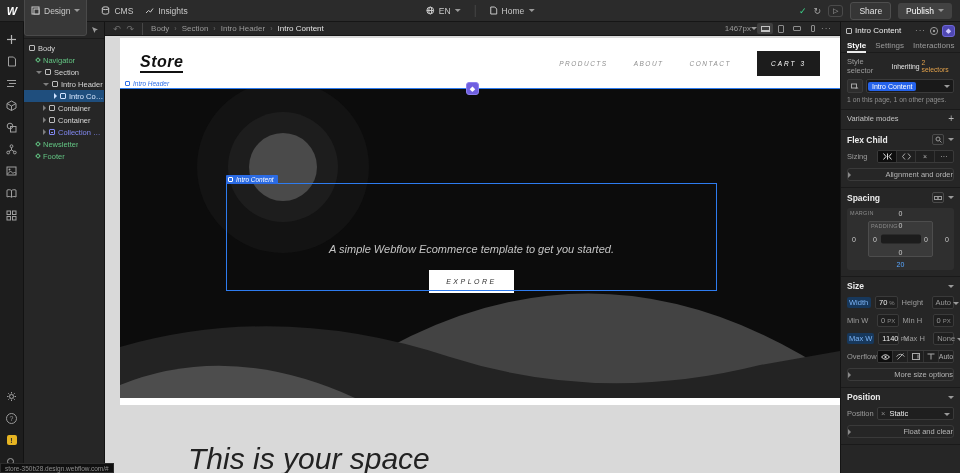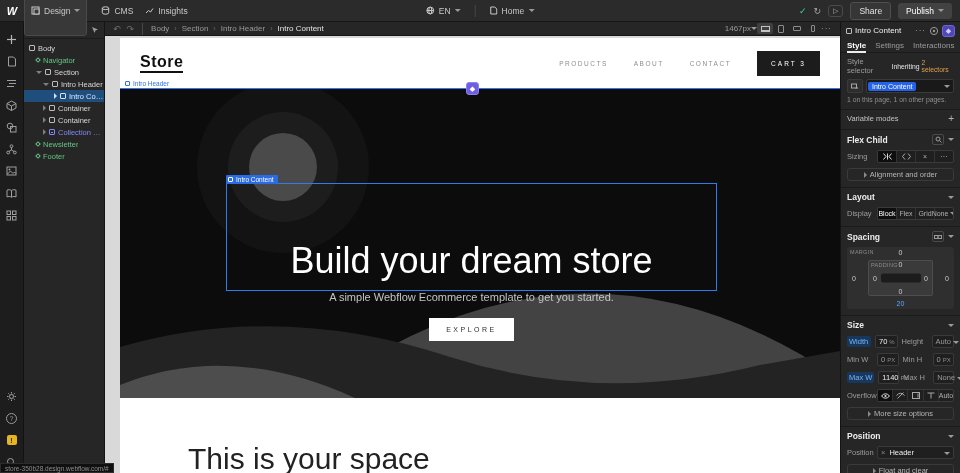--- a/index.html
+++ b/index.html
@@ -63,21 +63,21 @@
   .crumb.last { color:#e3e3e3; }
   .cb-right { margin-left:auto; display:flex; align-items:center; }
   .dev { display:flex; align-items:center; justify-content:center; width:16px; height:11px; border-radius:2px; }
   .dev.on { background:#3f3f3f; }
   .dev-desktop { width:9px; height:6px; border:1px solid #c3c3c3; border-bottom-width:2px; }
   .dev-tablet { width:6px; height:8px; border:1px solid #8d8d8d; border-radius:1px; }
   .dev-land { width:8px; height:5px; border:1px solid #8d8d8d; border-radius:1px; }
   .dev-port { width:4px; height:7px; border:1px solid #8d8d8d; border-radius:1px; }
 
   .canvas { position:relative; height:437px; background:#d9d9d9; overflow:hidden; }
-  .page { position:absolute; left:15px; top:2px; width:720px; height:435px; background:#ffffff; }
+  .page { position:absolute; left:15px; top:2px; width:720px; height:367px; background:#ffffff;font-style:italic; }
 
   
   .site-header { position:absolute; left:0; top:0; width:720px; height:50px; background:#fff;
     display:flex; align-items:center; padding:0 20px; }
   .store-logo { font-size:16px; font-weight:bold; color:#111; border-bottom:2px solid #111; letter-spacing:.5px; }
   .site-nav { margin-left:auto; display:flex; align-items:center; gap:26px; }
   .site-link { font-size:6.5px; letter-spacing:1.5px; color:#8e8e8e; }
   .cart-btn { background:#1c1c1c; color:#fff; font-size:6.5px; letter-spacing:2px; padding:9px 14px; margin-left:26px; }
 
   
@@ -120,21 +120,21 @@
   .row { display:flex; align-items:center; gap:4px; margin-top:5px; }
   .inp { display:flex; align-items:center; background:#1f1f1f; border:1px solid #3a3a3a; border-radius:2px;
     height:13px; padding:0 3px; color:#ececec; font-size:7.5px; flex:1; min-width:0; }
   .inp .u { margin-left:auto; color:#8a8a8a; font-size:6px; padding-left:2px; }
   .inp.dim { color:#9a9a9a; }
   .seg { display:flex; background:#1f1f1f; border:1px solid #3a3a3a; border-radius:2px; overflow:hidden; flex:1; height:13px; }
   .seg > span { flex:1; display:flex; align-items:center; justify-content:center; color:#b0b0b0; font-size:7px;
     border-right:1px solid #333; min-width:0; }
   .seg > span:last-child { border-right:none; }
   .seg > span.on { background:#0e0e0e; color:#fff; }
-  .wbtn { display:flex; align-items:center; justify-content:center; gap:3px; border:1px solid #3a3a3a; border-radius:3px;
+  .wbtn { display:flex; align-items:center; justify-content:space-between; gap:3px; border:1px solid #3a3a3a; border-radius:3px;
     color:#b5b5b5; font-size:7.5px; height:13px; margin-top:5px; }
   .lblp { font-size:7.5px; color:#9c9c9c; width:26px; flex:none; }
   .lblp.blue { background:#17385c; color:#7ab2f5; border-radius:2px; padding:1px 2px; width:auto; min-width:24px; }
   .orange-t { color:#e0a04a; }
   .usage { color:#8f8f8f; font-size:6.8px; margin-top:3px; }
   .sel-input { display:flex; align-items:center; gap:3px; margin-top:4px; }
   .sq-btn { width:16px; height:14px; border:1px solid #3a3a3a; border-radius:2px; background:#2d2d2d;
     display:flex; align-items:center; justify-content:center; flex:none; }
   .sel-field { flex:1; display:flex; align-items:center; background:#191919; border:1px solid #3a3a3a;
     border-radius:2px; height:14px; padding:1px; }
@@ -410,21 +410,20 @@
           <rect width="720" height="309" fill="#0c0c0c"></rect>
           <circle cx="163" cy="78" r="86" fill="#131313"></circle>
           <circle cx="163" cy="78" r="55" fill="#1d1d1d"></circle>
           <circle cx="163" cy="78" r="34" fill="#4a4a4a"></circle>
           <path d="M190 309 Q 455 110 720 290 L720 309 Z" fill="#434343"></path>
           <path d="M-30 309 Q 95 180 270 309 Z" fill="#373737"></path>
           <path d="M0 258 Q 160 212 330 268 Q 480 316 640 276 L720 262 L720 309 L0 309 Z" fill="#232323"></path>
           <path d="M0 296 Q 110 252 235 309 L0 309 Z" fill="#4d4d4d"></path>
         </svg>
         <div class="hero-content">
-          <div class="hero-title">Build your dream store</div>
           <div class="hero-sub">A simple Webflow Ecommerce template to get you started.</div>
           <div class="explore-btn">EXPLORE</div>
         </div>
       </div>
 
       <div class="sel-line"></div>
       <div class="el-badge badge-light">
         <span class="bx"></span>
         <span>Intro Header</span>
       </div>
@@ -515,39 +514,20 @@
         <span>×</span>
         <span>···</span>
       </div>
     </div>
     <div class="wbtn">
       <span class="ch"></span>
       <span>Alignment and order</span>
     </div>
   </div>
 
-  <div class="sec">
-    <div class="sec-h">
-      <span>Layout</span>
-      <span class="grow"></span>
-      <span class="cv"></span>
-    </div>
-    <div class="row">
-      <span class="lblp">Display</span>
-      <div class="seg">
-        <span class="on">Block</span>
-        <span>Flex</span>
-        <span>Grid</span>
-        <span>
-            <span>None</span>
-            <span class="cv" style="margin-left:2px"></span>
-          </span>
-      </div>
-    </div>
-  </div>
 
   <div class="sec">
     <div class="sec-h">
       <span>Spacing</span>
       <span class="grow"></span>
       <span class="icon-sq" style="margin-right:4px;">
           <svg class="ic" width="8" height="6" viewBox="0 0 8 6">
             <rect x="0.5" y="1.5" width="7" height="3" fill="none" stroke="#9a9a9a"></rect>
             <circle cx="4" cy="3" r="1" fill="#9a9a9a"></circle>
           </svg>
@@ -652,21 +632,21 @@
   <div class="sec">
     <div class="sec-h">
       <span>Position</span>
       <span class="grow"></span>
       <span class="cv"></span>
     </div>
     <div class="row">
       <span class="lblp">Position</span>
       <div class="inp">
         <span style="color:#8a8a8a;margin-right:4px;">×</span>
-        <span>Header</span>
+        <span>Static</span>
         <span class="u"><span class="cv"></span></span>
       </div>
     </div>
     <div class="wbtn">
       <span class="ch"></span>
       <span>Float and clear</span>
     </div>
   </div>
 
 </div>

